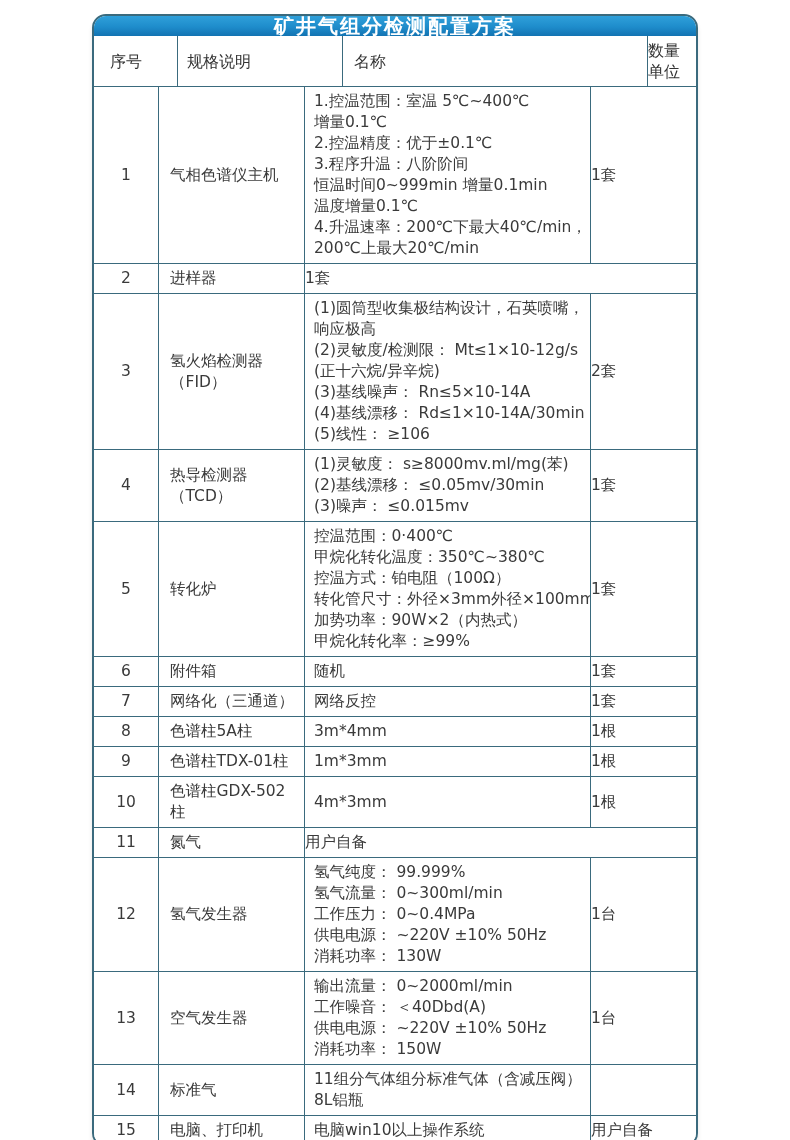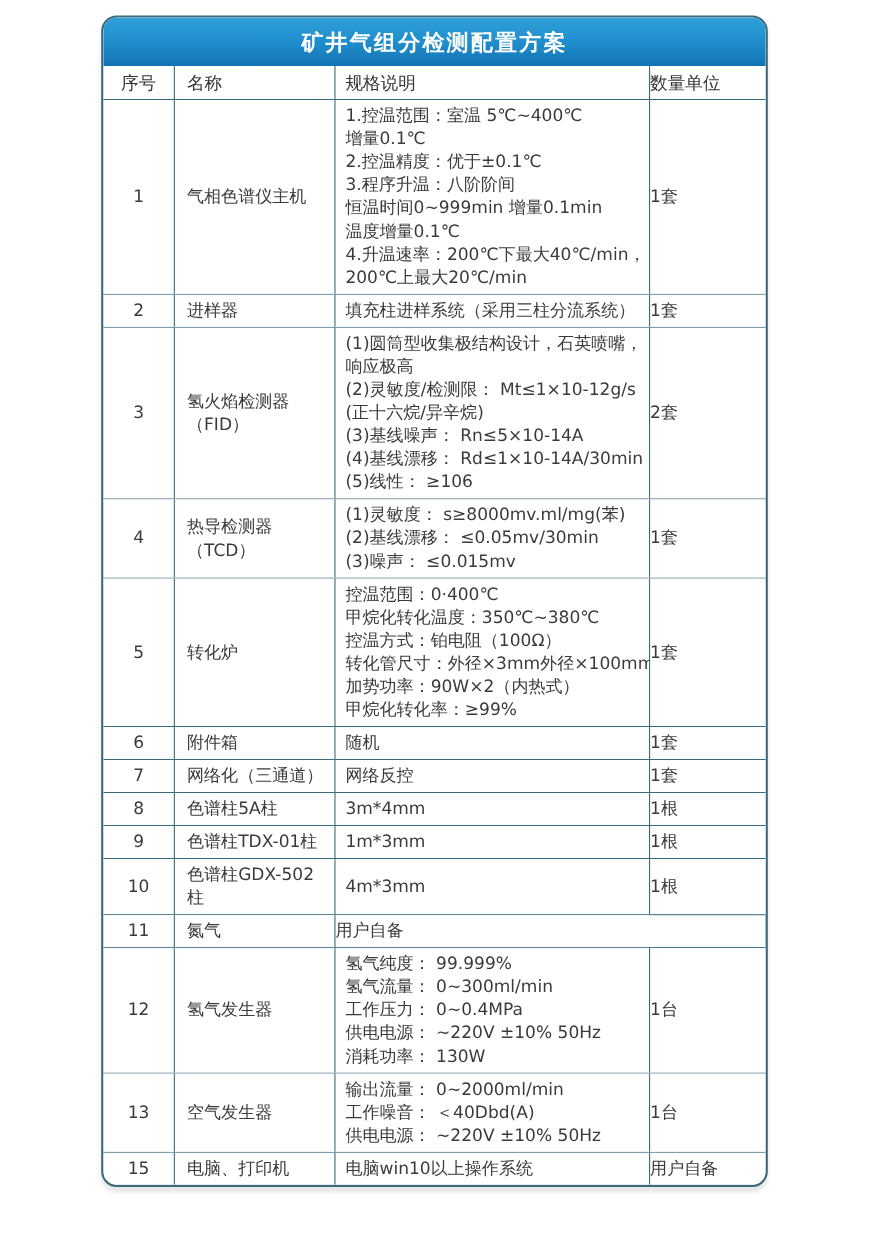--- a/index.html
+++ b/index.html
@@ -15,21 +15,21 @@
     left:92px;top:14px;
     width:606px;
     border:2px solid #3a6a7d;
     border-radius:14px;
     overflow:hidden;
     background:#ffffff;
     box-shadow:0 4px 4px rgba(0,0,0,0.10);
     box-sizing:border-box;
   }
   .title{
-    height:44px;
+    height:20px;
     background:linear-gradient(180deg,#2fa0da 0%,#1e8ccb 55%,#1273b2 100%);
     color:#ffffff;
     font-size:20px;
     font-weight:bold;
     letter-spacing:2px;
     display:flex;align-items:center;justify-content:center;
   }
   .grid-row{
     display:grid;
     grid-template-columns:64px 146px 286px 1fr;
@@ -58,24 +58,24 @@
   .name-cell{padding-left:11px;}
   .spec-cell{padding-left:9px;}
   .qty-cell{padding-left:0;}
   .spec-line{white-space:nowrap;}
 </style>
 </head>
 <body>
 
 <div class="card">
   <div class="title">矿井气组分检测配置方案</div>
-  <div class="grid-row header-row" style="border-top:none;">
+  <div class="grid-row header-row" style="border-top:none;gap:19px;">
     <div class="cell center">序号</div>
+    <div class="cell spec-cell">规格说明</div>
     <div class="cell name-cell">名称</div>
-    <div class="cell spec-cell">规格说明</div>
     <div class="cell qty-cell">数量单位</div>
   </div>
   <div id="rows">
       <div class="grid-row">
         <div class="cell center">1</div>
         <div class="cell name-cell">气相色谱仪主机</div>
         <div class="cell spec-cell">
           <div class="spec-line">1.控温范围：室温 5℃~400℃</div>
           <div class="spec-line">增量0.1℃</div>
           <div class="spec-line">2.控温精度：优于±0.1℃</div>
@@ -83,23 +83,20 @@
           <div class="spec-line">恒温时间0~999min 增量0.1min</div>
           <div class="spec-line">温度增量0.1℃</div>
           <div class="spec-line">4.升温速率：200℃下最大40℃/min，</div>
           <div class="spec-line">200℃上最大20℃/min</div>
         </div>
         <div class="cell qty-cell">1套</div>
       </div>
       <div class="grid-row">
         <div class="cell center">2</div>
         <div class="cell name-cell">进样器</div>
-        <div class="cell spec-cell">
-          <div class="spec-line">填充柱进样系统（采用三柱分流系统）</div>
-        </div>
         <div class="cell qty-cell">1套</div>
       </div>
       <div class="grid-row">
         <div class="cell center">3</div>
         <div class="cell name-cell">氢火焰检测器（FID）</div>
         <div class="cell spec-cell">
           <div class="spec-line">(1)圆筒型收集极结构设计，石英喷嘴，</div>
           <div class="spec-line">响应极高</div>
           <div class="spec-line">(2)灵敏度/检测限： Mt≤1×10-12g/s</div>
           <div class="spec-line">(正十六烷/异辛烷)</div>
@@ -189,22 +186,32 @@
         </div>
         <div class="cell qty-cell">1台</div>
       </div>
       <div class="grid-row">
         <div class="cell center">13</div>
         <div class="cell name-cell">空气发生器</div>
         <div class="cell spec-cell">
           <div class="spec-line">输出流量： 0~2000ml/min</div>
           <div class="spec-line">工作噪音： ＜40Dbd(A)</div>
           <div class="spec-line">供电电源： ~220V ±10% 50Hz</div>
+          <div class="spec-line">消耗功率： 150W</div>
         </div>
         <div class="cell qty-cell">1台</div>
+      </div>
+      <div class="grid-row">
+        <div class="cell center">14</div>
+        <div class="cell name-cell">标准气</div>
+        <div class="cell spec-cell">
+          <div class="spec-line">11组分气体组分标准气体（含减压阀）</div>
+          <div class="spec-line">8L铝瓶</div>
+        </div>
+        <div class="cell qty-cell"></div>
       </div>
       <div class="grid-row">
         <div class="cell center">15</div>
         <div class="cell name-cell">电脑、打印机</div>
         <div class="cell spec-cell">
           <div class="spec-line">电脑win10以上操作系统</div>
         </div>
         <div class="cell qty-cell">用户自备</div>
       </div>
     </div>

